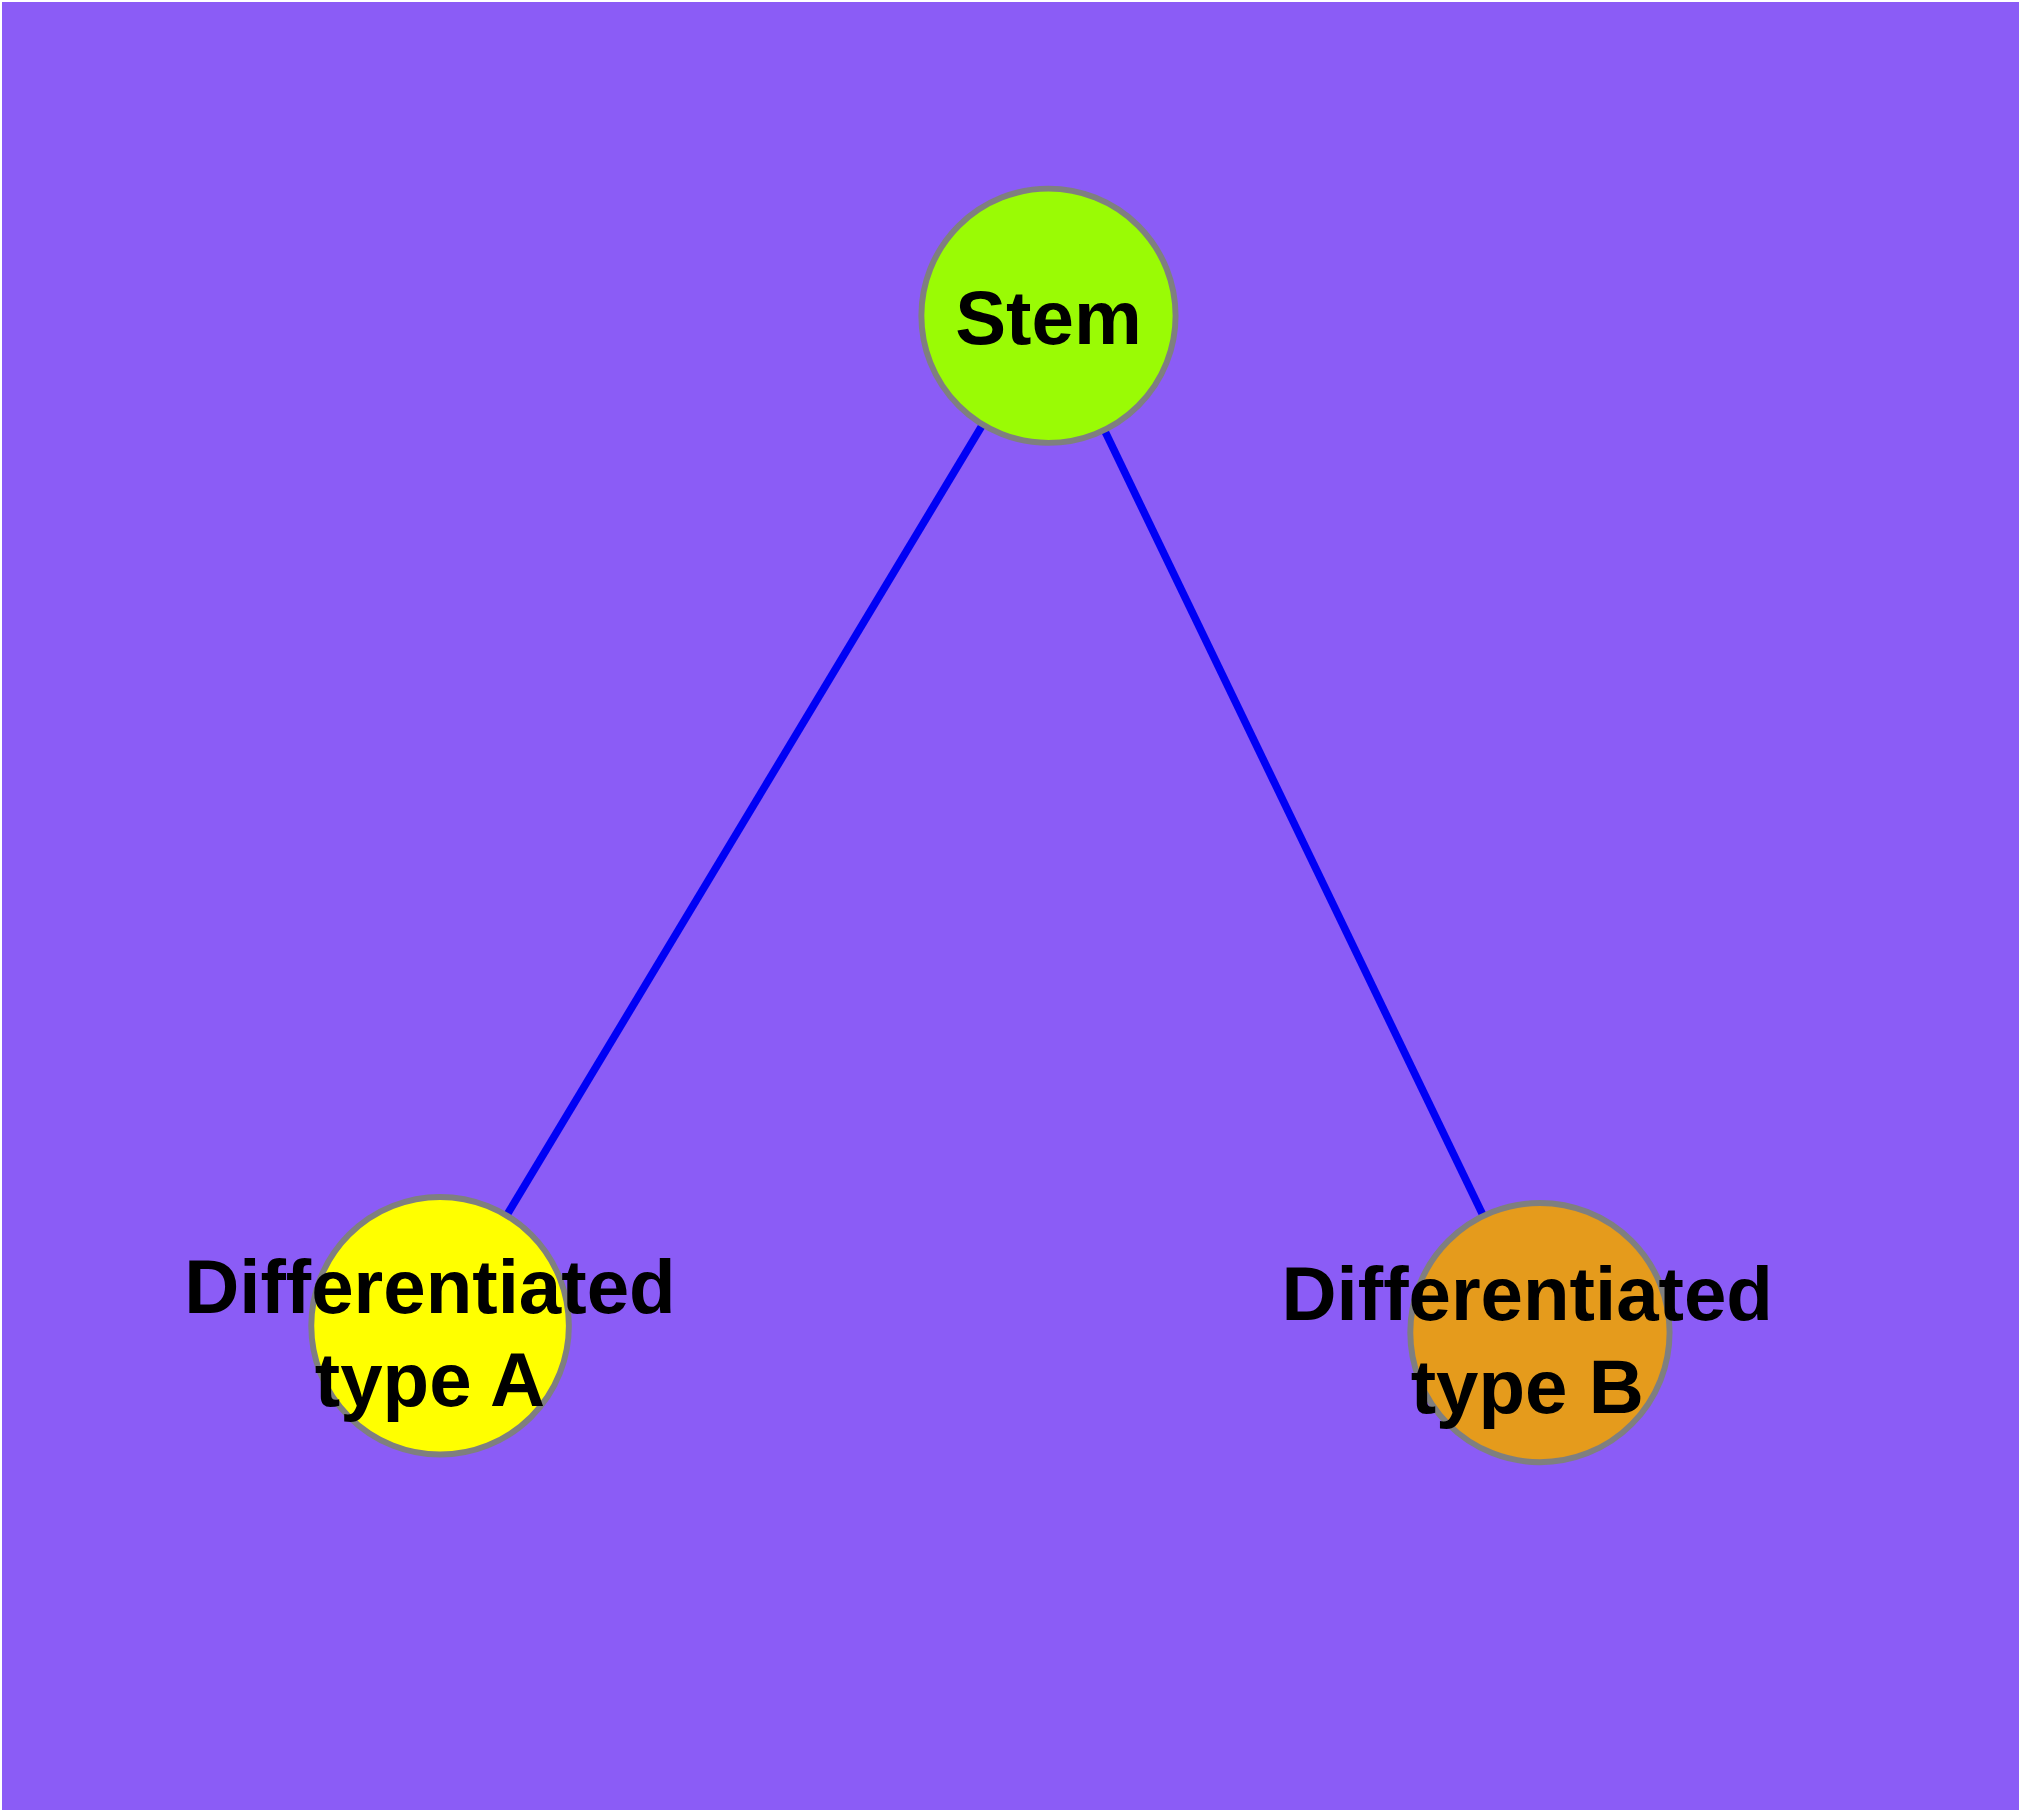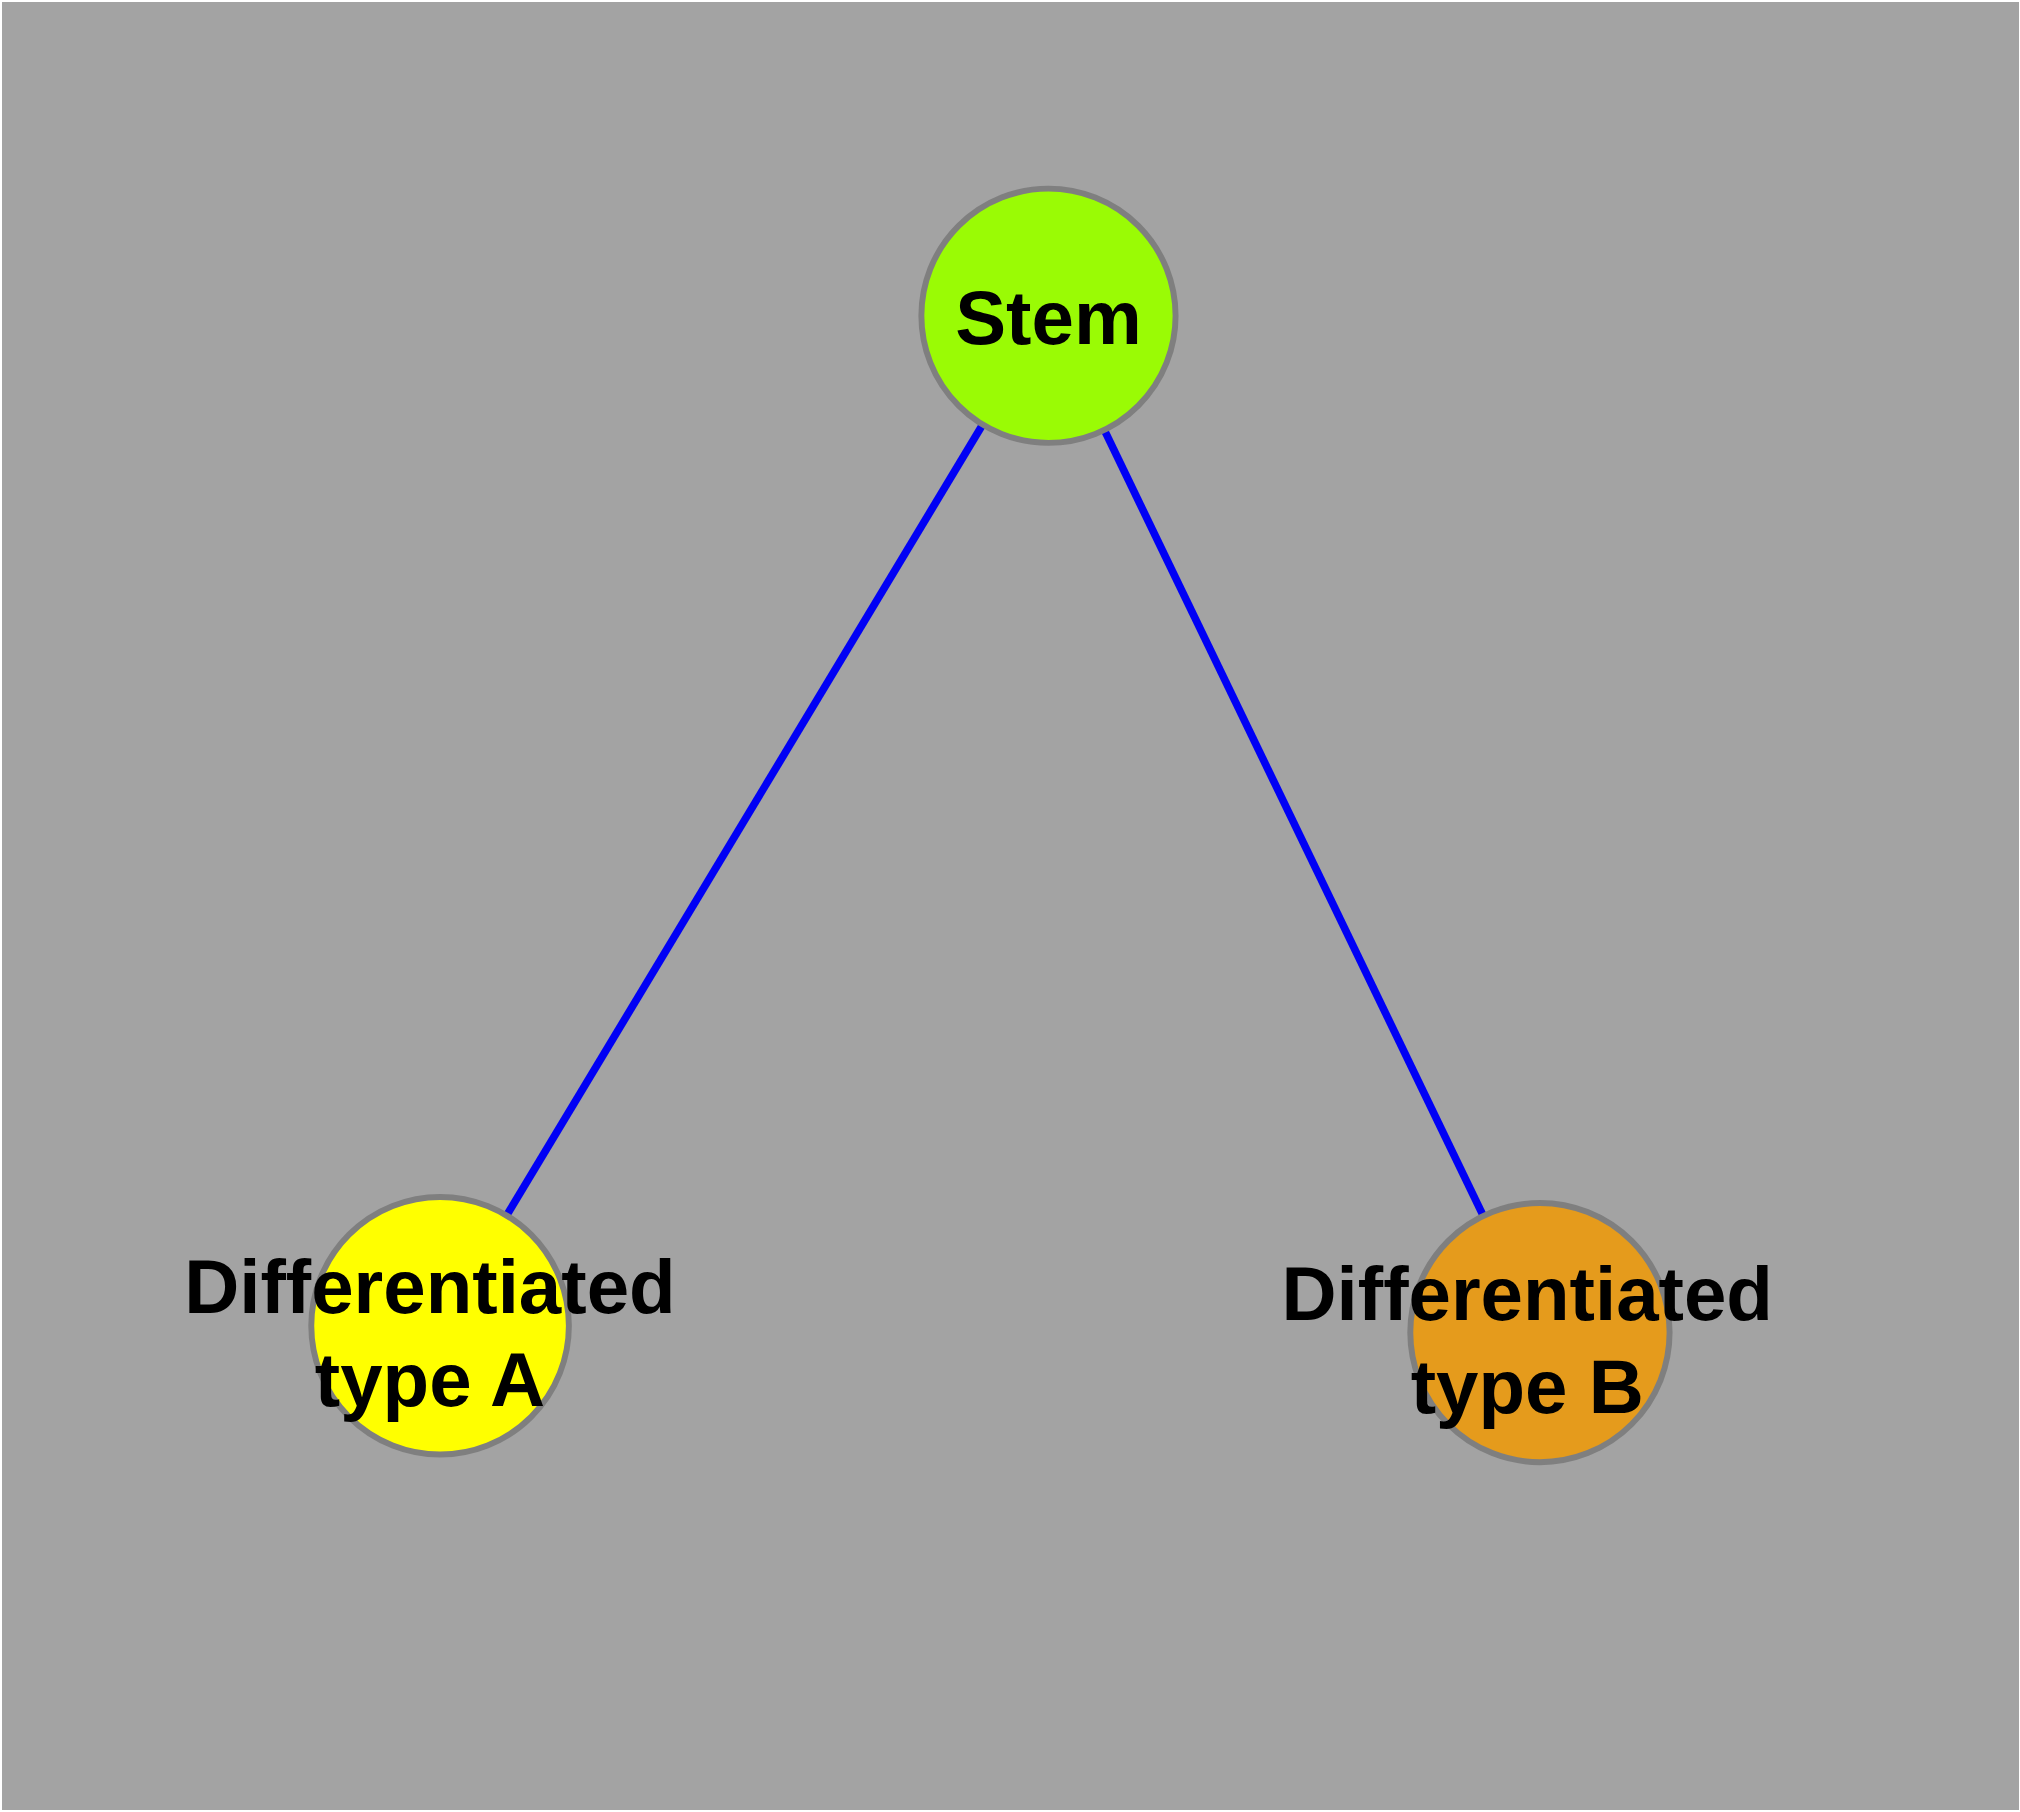--- a/index.html
+++ b/index.html
@@ -8,21 +8,21 @@
     width: 2021px;
     height: 1812px;
     background: #ffffff;
     font-family: "Liberation Sans", sans-serif;
   }
   .canvas {
     position: relative;
     width: 2021px;
     height: 1812px;
     box-sizing: border-box;
-    background: #a3a3a3;
+    background: #8b5cf6;
     border: 2.5px solid #ffffff;
   }
   svg { display: block; }
   .node-label {
     font-family: "Liberation Sans", sans-serif;
     font-weight: bold;
     font-size: 90px;
     text-anchor: middle;
   }
 </style>

